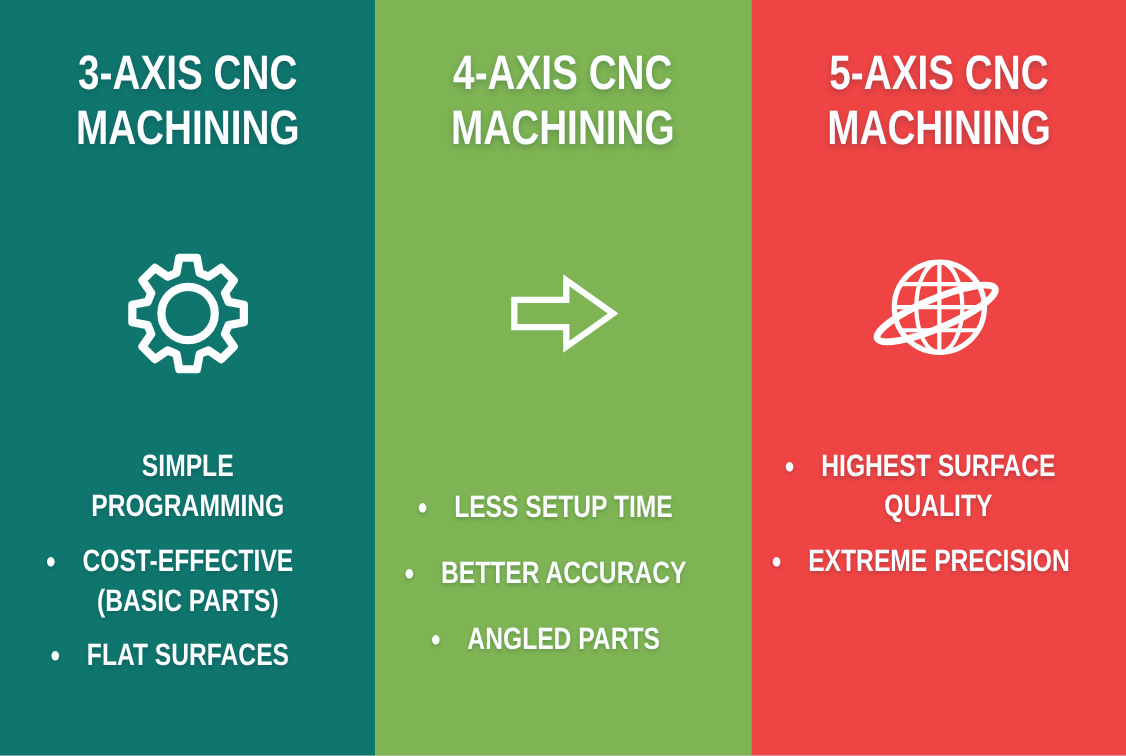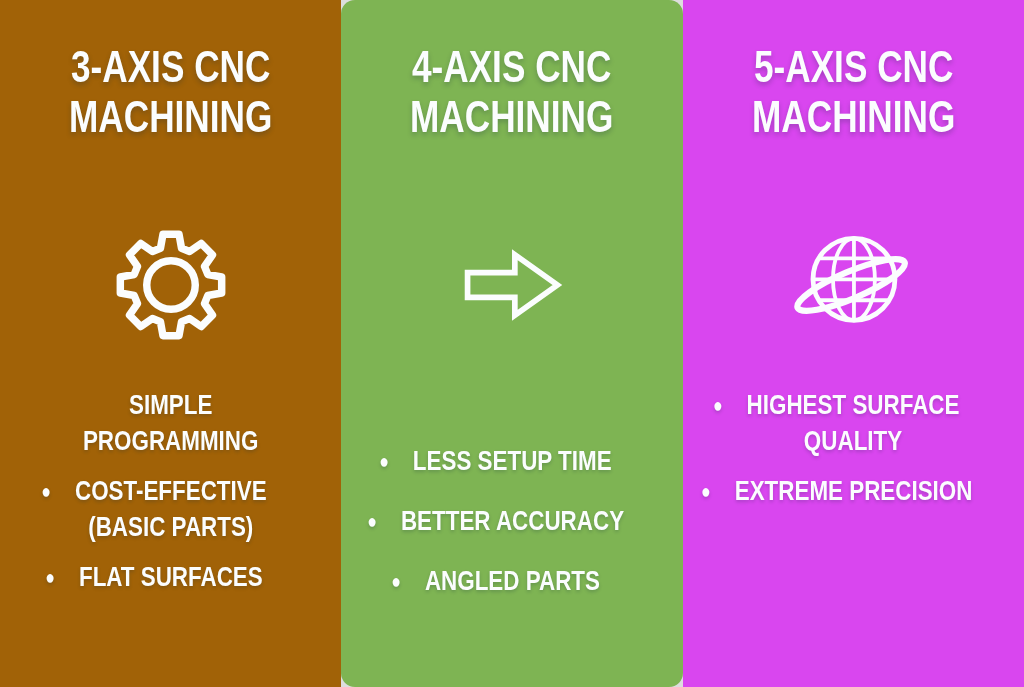--- a/index.html
+++ b/index.html
@@ -4,34 +4,34 @@
 <style>
   html,body{margin:0;padding:0;background:#dddddd;}
   .canvas{
     width:1024px;height:687px;display:flex;overflow:hidden;
     font-family:"Liberation Sans","DejaVu Sans",sans-serif;
   }
   .column{
     flex:1 1 33.33%;height:100%;display:flex;flex-direction:column;
     align-items:center;color:#fbfdfe;
   }
-  .col-blue{background:#a16207;}
-  .col-green{background:#7eb453;border-radius:14px;}
-  .col-navy{background:#d946ef;}
+  .col-blue{background:#0f766e;}
+  .col-green{background:#7eb453;}
+  .col-navy{background:#ef4444;}
   .title{
     margin-top:42px;height:102px;width:100%;
     font-size:44px;line-height:50px;font-weight:bold;text-align:center;
     white-space:pre-line;transform:scaleX(0.80);transform-origin:50% 50%;
     text-shadow:0 3px 6px rgba(15,40,60,0.25);
   }
   .icon-wrap{
     margin-top:80px;height:122px;display:flex;
     align-items:center;justify-content:center;
   }
-  .list{margin-top:41px;width:100%;}
+  .list{margin-top:60px;width:100%;}
   .col-green .list{margin-top:97px;}
   .item{
     text-align:center;margin-bottom:14px;
     font-size:28px;line-height:36px;font-weight:bold;
     text-shadow:0 2px 4px rgba(15,40,60,0.22);
   }
   .col-green .item{margin-bottom:24px;}
   .txt{
     position:relative;display:inline-block;white-space:pre-line;
     transform:scaleX(0.80);transform-origin:50% 50%;

